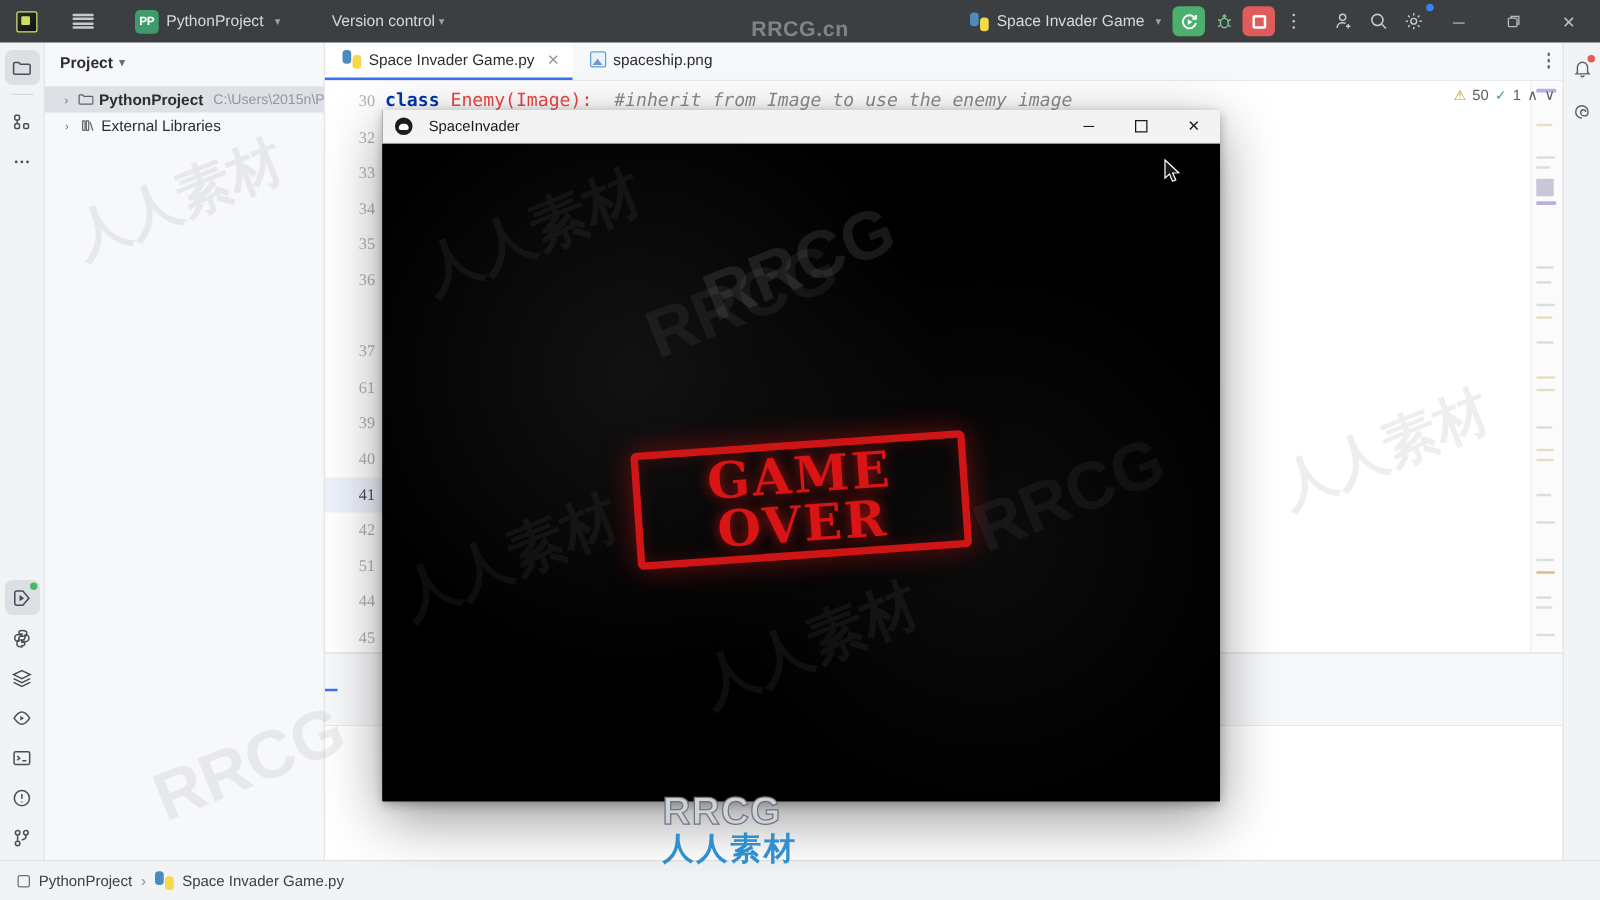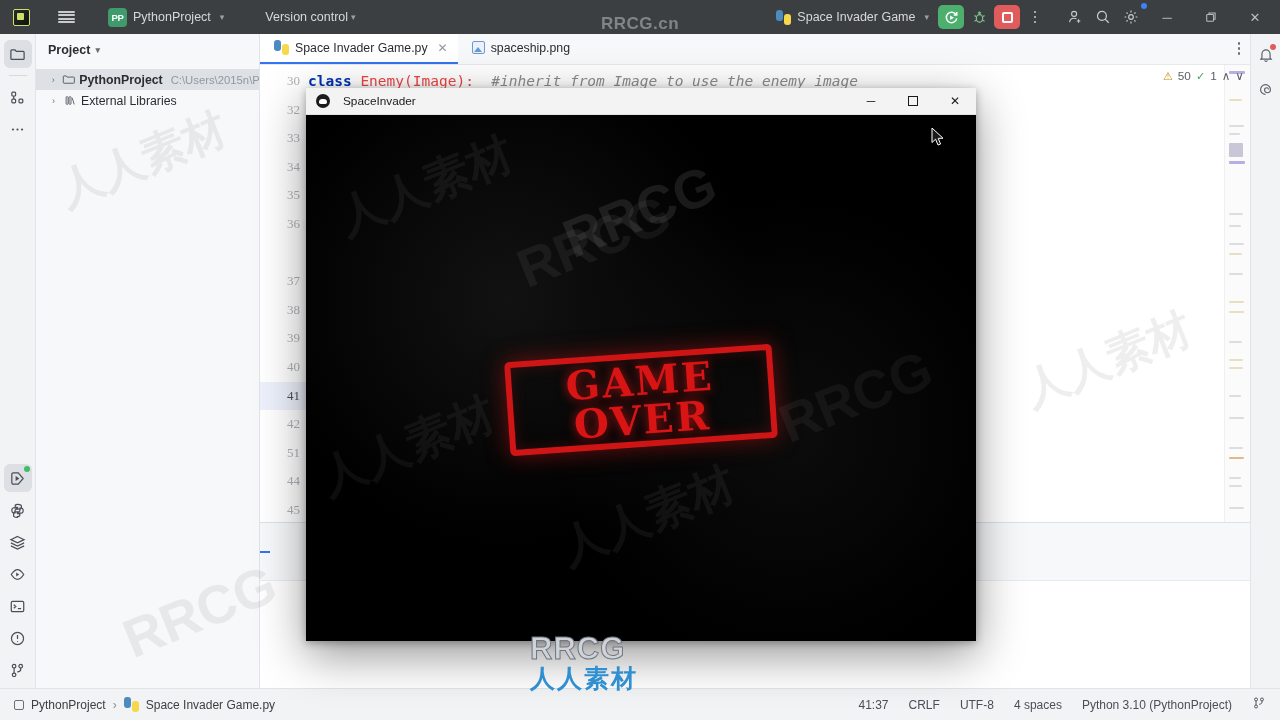--- a/index.html
+++ b/index.html
@@ -526,21 +526,21 @@
 
       <div class="gutter">
         <div class="gline">30</div>
         <div class="gline">32</div>
         <div class="gline">33</div>
         <div class="gline">34</div>
         <div class="gline">35</div>
         <div class="gline">36</div>
         <div class="gline blank"></div>
         <div class="gline">37</div>
-        <div class="gline">38</div>
+        <div class="gline">61</div>
         <div class="gline">39</div>
         <div class="gline">40</div>
         <div class="gline cur">41</div>
         <div class="gline">42</div>
         <div class="gline">51</div>
         <div class="gline">44</div>
         <div class="gline">45</div>
       </div>
 
       <div class="codearea">
@@ -643,35 +643,20 @@
   </div>
 
   <div class="statusbar">
     <div class="sb-left">
       <span class="sb-sq"></span>
       <span>PythonProject</span>
       <span style="color:#8a8f96">›</span>
       <span class="py-ic"></span>
       <span>Space Invader Game.py</span>
     </div>
-    <div class="sb-right">
-      <span>41:37</span>
-      <span>CRLF</span>
-      <span>UTF-8</span>
-      <span>4 spaces</span>
-      <span>Python 3.10 (PythonProject)</span>
-      <span>
-        <svg width="14" height="14" viewBox="0 0 16 16" fill="none" stroke="#4a4f57" stroke-width="1.1">
-          <circle cx="4.6" cy="4" r="1.7"></circle>
-            <circle cx="11.4" cy="4" r="1.7"></circle>
-            <circle cx="4.6" cy="12" r="1.7"></circle>
-          <path d="M4.6 5.7v4.6M11.4 5.7v1.4c0 1.8-2 2.2-3.2 2.4"></path>
-        </svg>
-      </span>
-    </div>
   </div>
 
   <div class="wm wm-cjk wm-rot" style="left:55px;top:130px;font-size:44px">人人素材</div>
   <div class="wm wm-rot" style="left:560px;top:180px;font-size:54px">RRCG</div>
   <div class="wm wm-cjk wm-rot" style="left:1020px;top:330px;font-size:44px">人人素材</div>
   <div class="wm wm-rot" style="left:120px;top:580px;font-size:54px">RRCG</div>
 
   <div class="gamewin">
     <div class="gw-title">
       <span class="gw-ic"></span>

